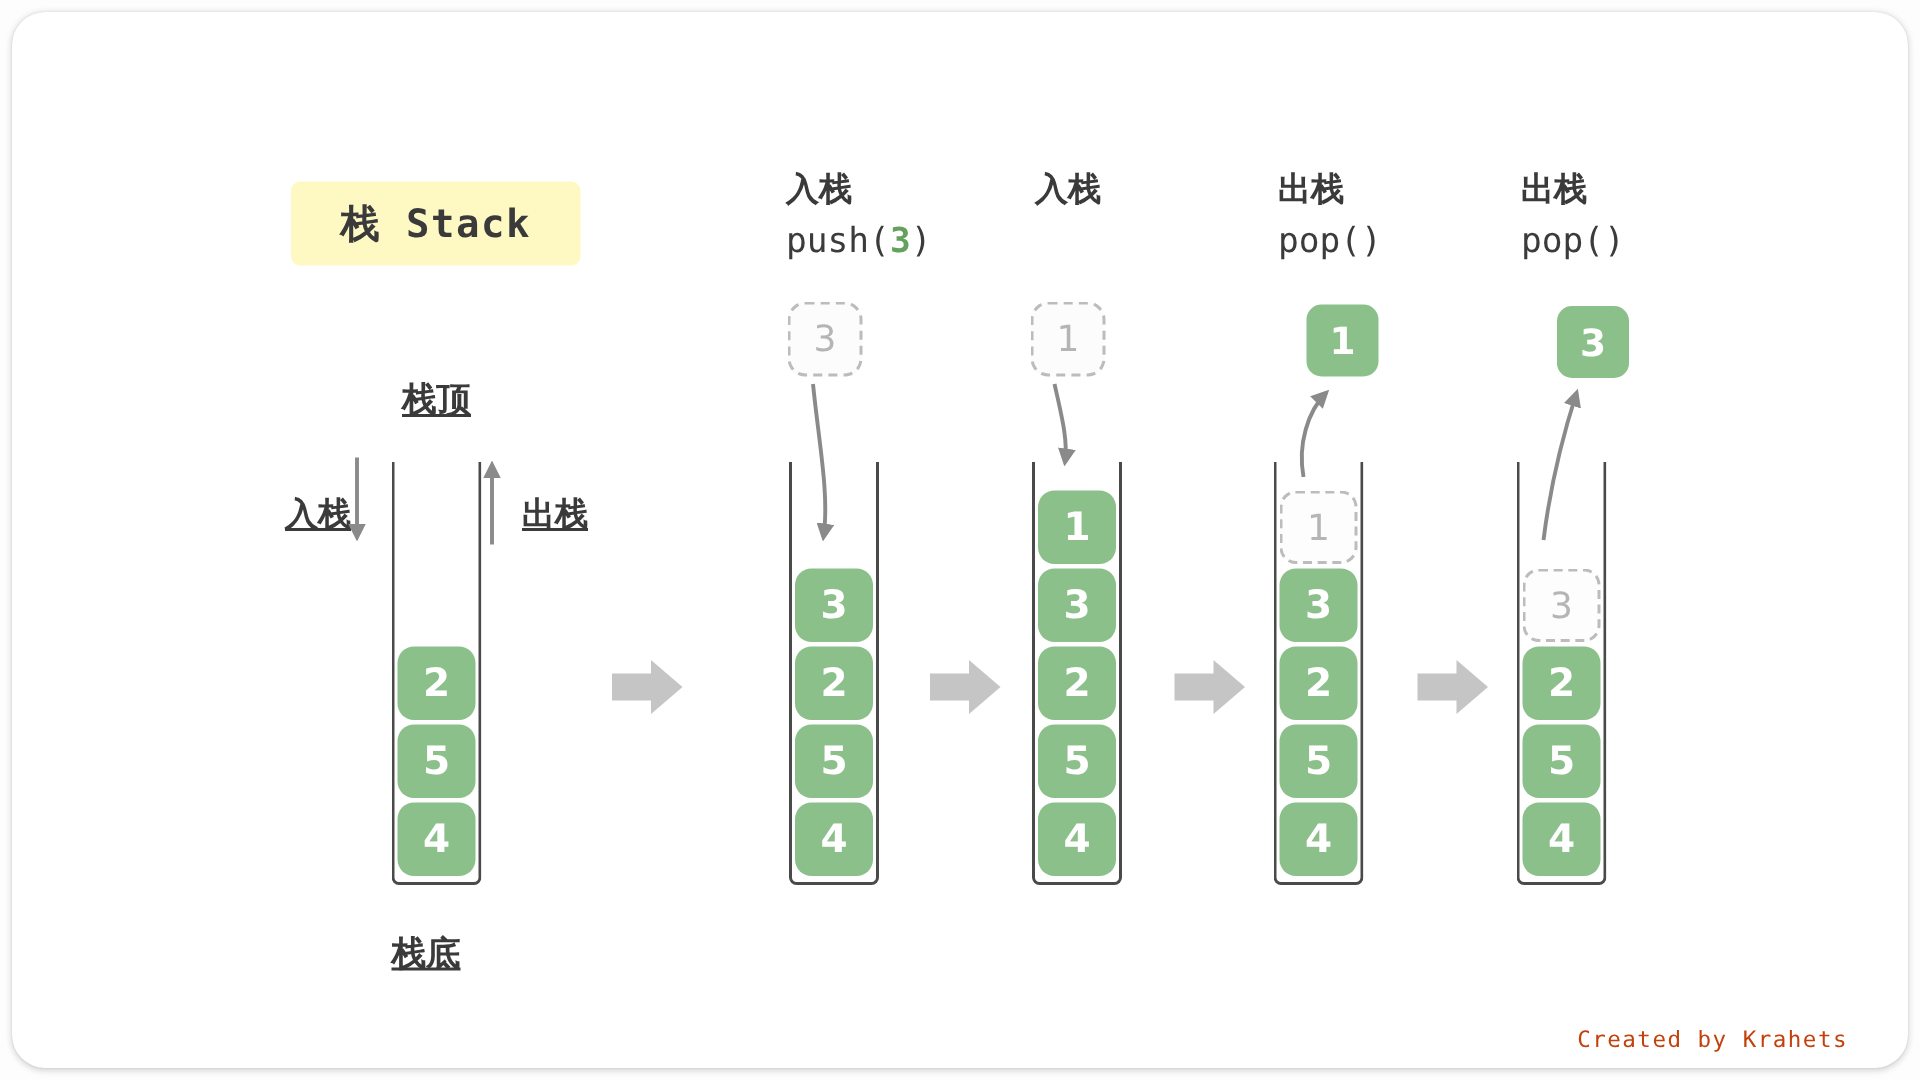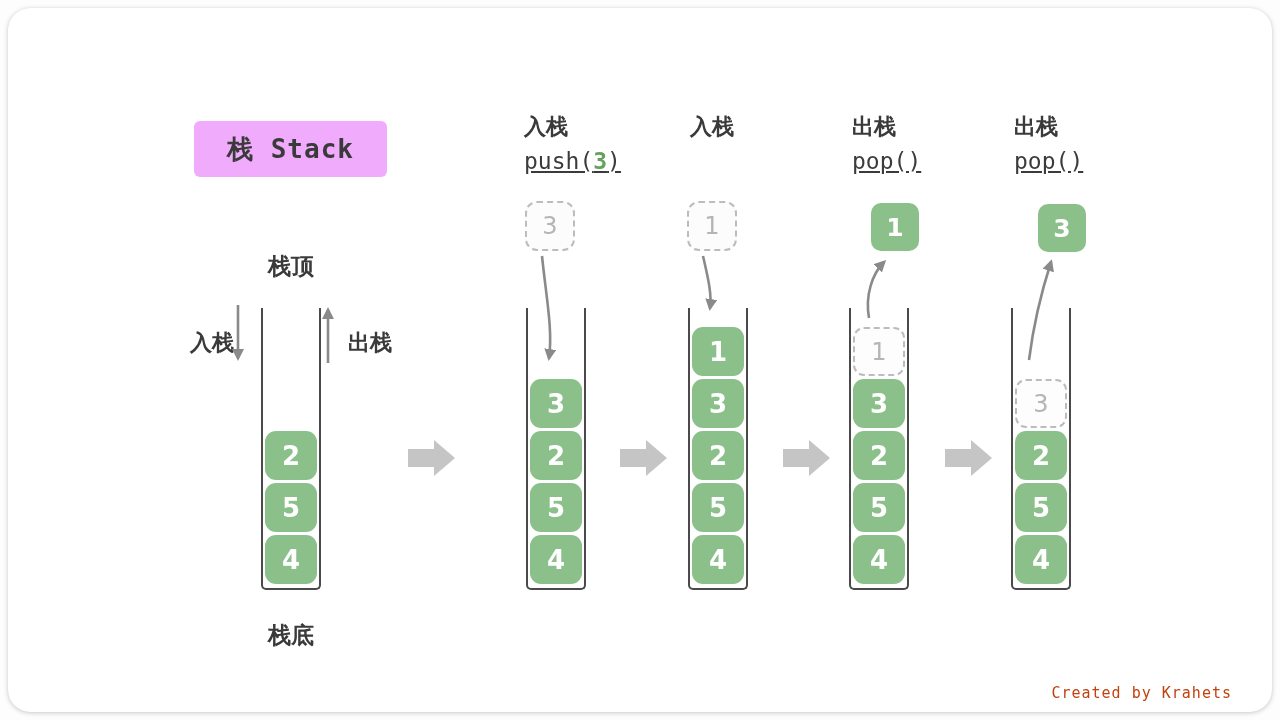--- a/index.html
+++ b/index.html
@@ -7,35 +7,35 @@
     font-family: "DejaVu Sans", "Liberation Sans", sans-serif; }
   .card {
     position: absolute; left: 8px; top: 8px; width: 1264px; height: 704px;
     background: #ffffff; border-radius: 22px;
     box-shadow: 0 1px 5px rgba(0,0,0,0.20), 0 0 1px rgba(0,0,0,0.12);
   }
   .abs { position: absolute; }
 
   .title-box {
     left: 186px; top: 113px; width: 193px; height: 56px;
-    background: #f0abfc; border-radius: 6px;
+    background: #fef9c3; border-radius: 6px;
     display: flex; align-items: center; justify-content: center;
     font-family: "DejaVu Sans Mono", "Liberation Mono", monospace;
     font-size: 26px; font-weight: 600; color: #3a3a3a; letter-spacing: 1px;
   }
 
   .op-header { top: 104px; width: 160px; }
   .op-label { font-size: 22px; font-weight: 600; color: #3a3a3a; line-height: 30px; }
   .op-code { font-family: "DejaVu Sans Mono", "Liberation Mono", monospace;
-    font-size: 23px; color: #3b3b3b; line-height: 34px; margin-top: 2px; text-decoration: underline; }
+    font-size: 23px; color: #3b3b3b; line-height: 34px; margin-top: 2px; }
   .op-code .green-num { color: #64a15c; font-weight: bold; }
 
-  .side-label { font-size: 22px; font-weight: 600; color: #3a3a3a; }
+  .side-label { font-size: 22px; font-weight: 600; color: #3a3a3a; text-decoration: underline; }
   .lbl-top    { left: 253px; top: 243px; width: 60px; text-align: center; font-size: 23px; }
-  .lbl-bottom { left: 253px; top: 612px; width: 60px; text-align: center; font-size: 23px; }
+  .lbl-bottom { left: 253px; top: 612px; width: 60px; font-size: 23px; }
   .lbl-push   { left: 160px; top: 320px; width: 66px; text-align: right; }
   .lbl-pop    { left: 340px; top: 320px; width: 66px; text-align: left; }
 
   .stack-frame {
     top: 300px; width: 60px; height: 282px;
     border-left: 2px solid #4a4a4a; border-right: 2px solid #4a4a4a;
     border-bottom: 2px solid #4a4a4a;
     border-bottom-left-radius: 5px; border-bottom-right-radius: 5px;
     display: flex; flex-direction: column; justify-content: flex-end;
     align-items: center; padding-bottom: 4px;

